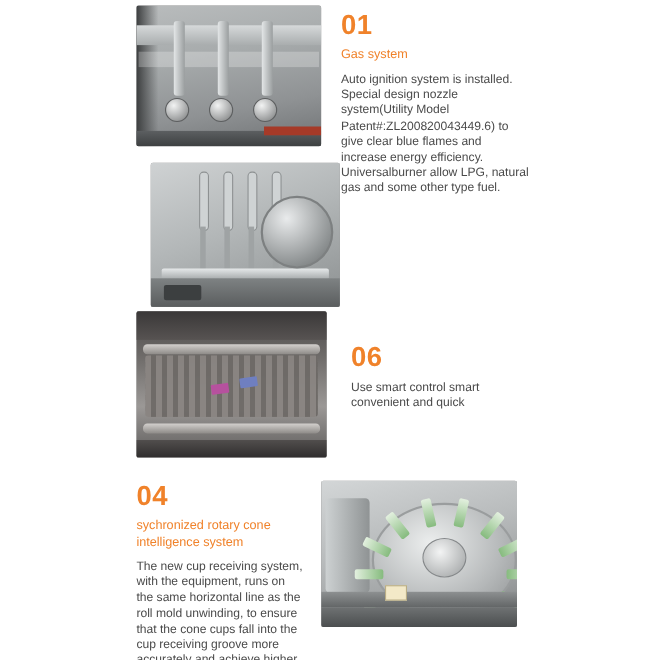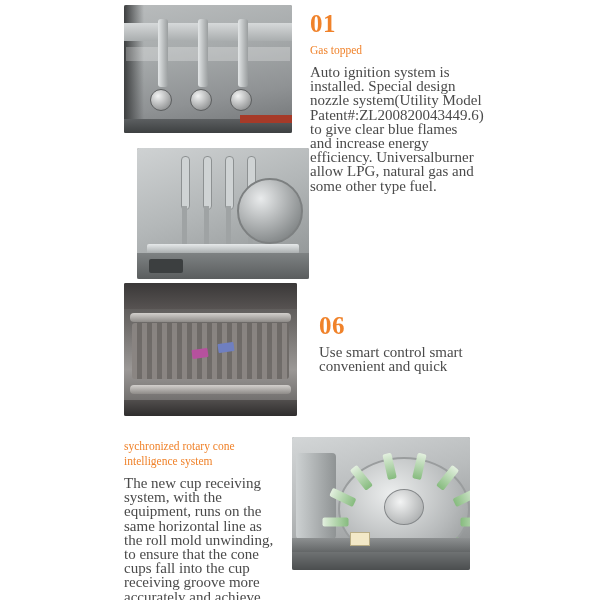--- a/index.html
+++ b/index.html
@@ -10,21 +10,20 @@
     width: 600px;
     height: 600px;
     background: #ffffff;
     font-family: "Liberation Sans", sans-serif;
     overflow: hidden;
   }
   .page {
     position: relative;
     width: 528px;
     height: 600px;
-    font-family: Liberation Serif, serif;
   }
 
   
   .feature {
     position: absolute;
     display: flex;
   }
   .feature .photo {
     position: relative;
     overflow: hidden;
@@ -44,21 +43,21 @@
     margin: 0 0 7px 0;
   }
   .heading {
     font-size: 11.5px;
     color: #f0822a;
     line-height: 15px;
     margin: 0 0 7px 0;
     font-weight: normal;
   }
   .body {
-    font-size: 15px;
+    font-size: 11px;
     color: #4a4a4a;
     line-height: 14.2px;
     margin: 0;
   }
 
   
   #block1 { left: 124px; top: 5px; }
   #block1 .photo { width: 168px; height: 128px; margin-right: 18px; }
   #block1 .text  { width: 172px; padding-top: 6px; }
 
@@ -222,21 +221,21 @@
           <div class="pipe c"></div>
         <div class="knob a"></div>
           <div class="knob b"></div>
           <div class="knob c"></div>
         <div class="base"></div>
         <div class="red"></div>
       </div>
     </div>
     <div class="text">
       <div class="num">01</div>
-      <div class="heading">Gas topped</div>
+      <div class="heading">Gas system</div>
       <p class="body">Auto ignition system is installed. Special design nozzle system(Utility Model Patent#:ZL200820043449.6) to give clear blue flames and increase energy efficiency. Universalburner allow LPG, natural gas and some other type fuel.</p>
     </div>
   </div>
 
   <div class="feature" id="block2">
     <div class="photo">
       <div class="ph-inner p2">
         <div class="hose a"></div>
           <div class="hose b"></div>
           <div class="hose c"></div>
@@ -266,20 +265,21 @@
       </div>
     </div>
     <div class="text">
       <div class="num">06</div>
       <p class="body">Use smart control smart convenient and quick</p>
     </div>
   </div>
 
   <div class="feature" id="block4">
     <div class="text">
+      <div class="num">04</div>
       <div class="heading">sychronized rotary cone intelligence system</div>
       <p class="body">The new cup receiving system, with the equipment, runs on the same horizontal line as the roll mold unwinding, to ensure that the cone cups fall into the cup receiving groove more accurately and achieve higher automation.</p>
     </div>
     <div class="photo">
       <div class="ph-inner p4">
         <div class="tube"></div>
         <div class="disc" id="cone-disc">
             <div class="cone" style="left: 116px; top: 37px; transform: rotate(90deg);"></div>
             <div class="cone" style="left: 110.454px; top: 56.0909px; transform: rotate(115.714deg);"></div>
             <div class="cone" style="left: 94.9154px; top: 71.4006px; transform: rotate(141.429deg);"></div>

